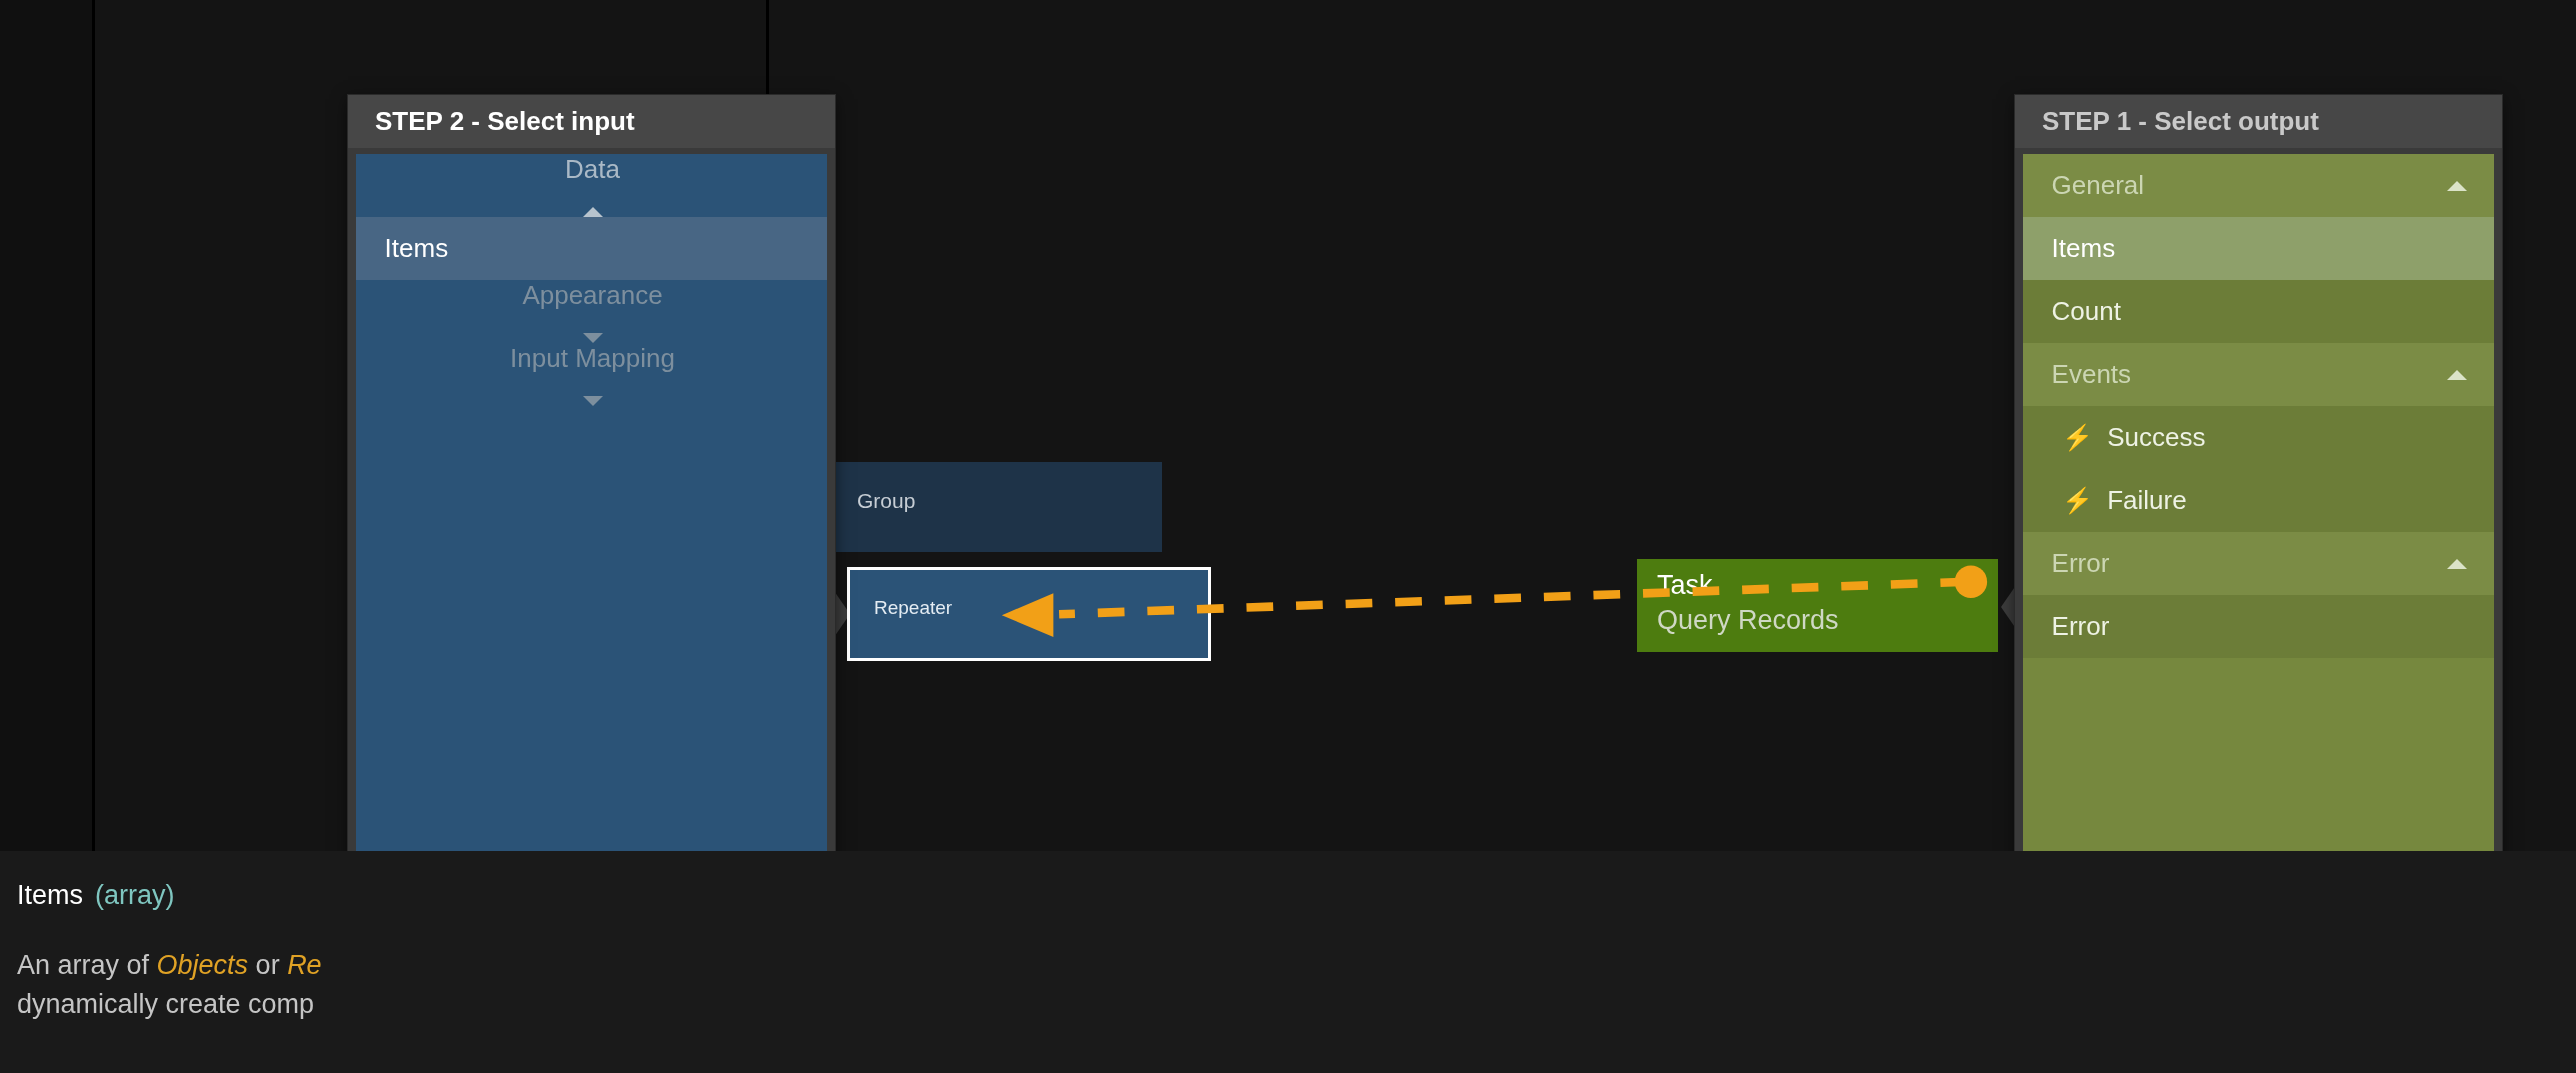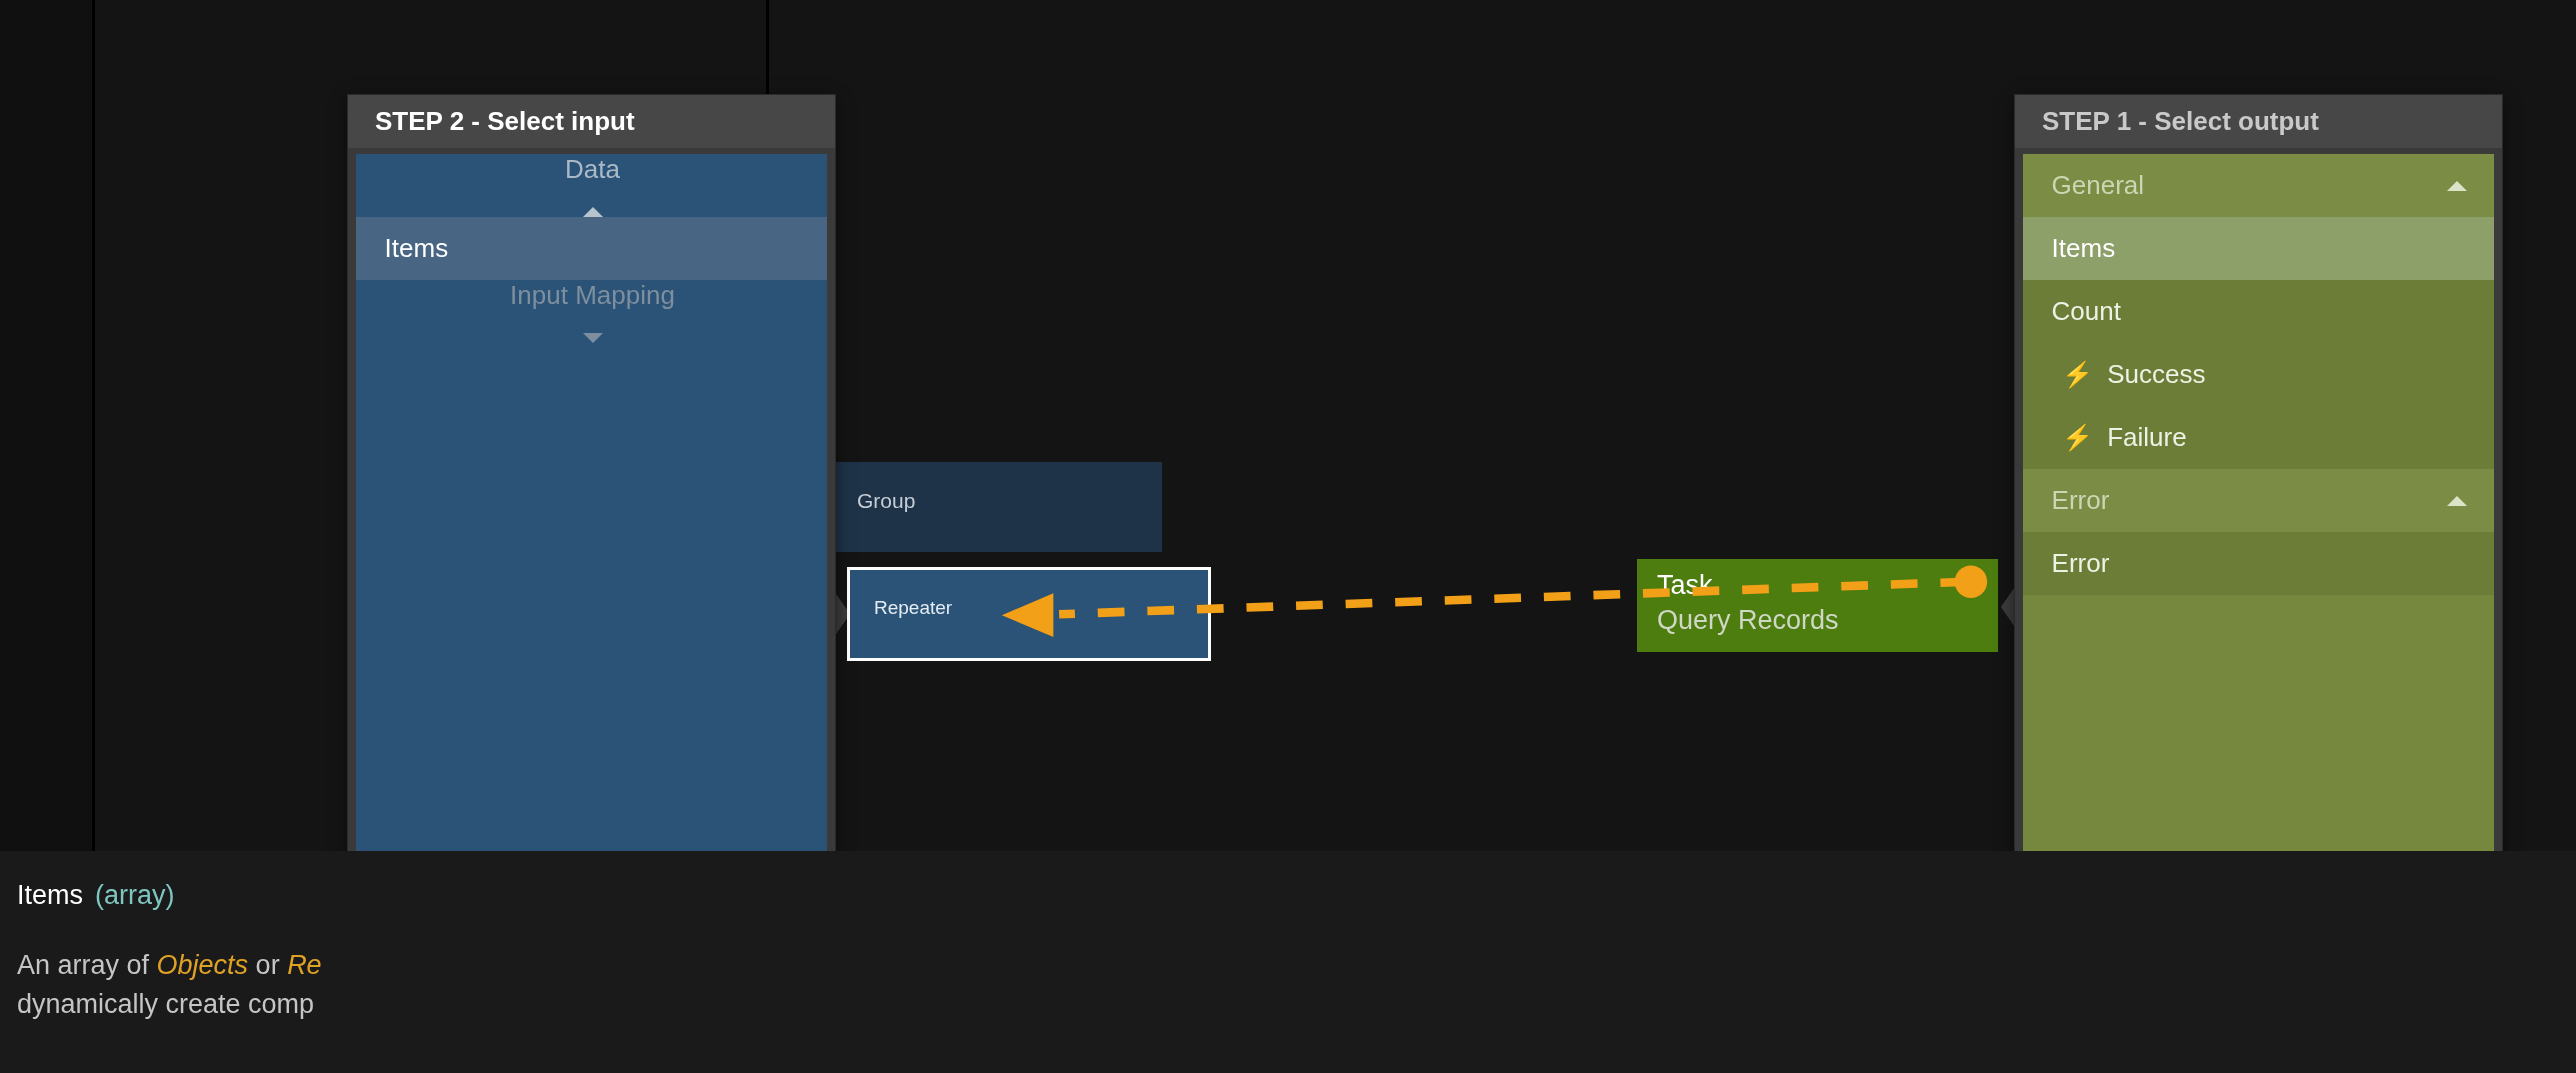--- a/index.html
+++ b/index.html
@@ -288,20 +288,24 @@
 
     <div class="row group-head">
       <span class="row-label">Data</span>
       <span class="caret up"></span>
     </div>
 
     <div class="row leaf selected">
       <span class="row-label">Items</span>
     </div>
 
+    <div class="row group-head dim">
+      <span class="row-label">Appearance</span>
+      <span class="caret down"></span>
+    </div>
 
     <div class="row group-head dim">
       <span class="row-label">Input Mapping</span>
       <span class="caret down"></span>
     </div>
 
   </div>
 </div>
 
 <div class="panel" id="panel-output">
@@ -317,20 +321,24 @@
 
     <div class="row leaf selected">
       <span class="row-label">Items</span>
     </div>
 
 
     <div class="row leaf">
       <span class="row-label">Count</span>
     </div>
 
+    <div class="row group-head">
+      <span class="row-label">Events</span>
+      <span class="caret up"></span>
+    </div>
 
     <div class="row leaf indent">
       <span class="row-label">
         <span class="bolt-icon">⚡</span>
         <span>Success</span>
       </span>
     </div>
 
     <div class="row leaf indent">
       <span class="row-label">

